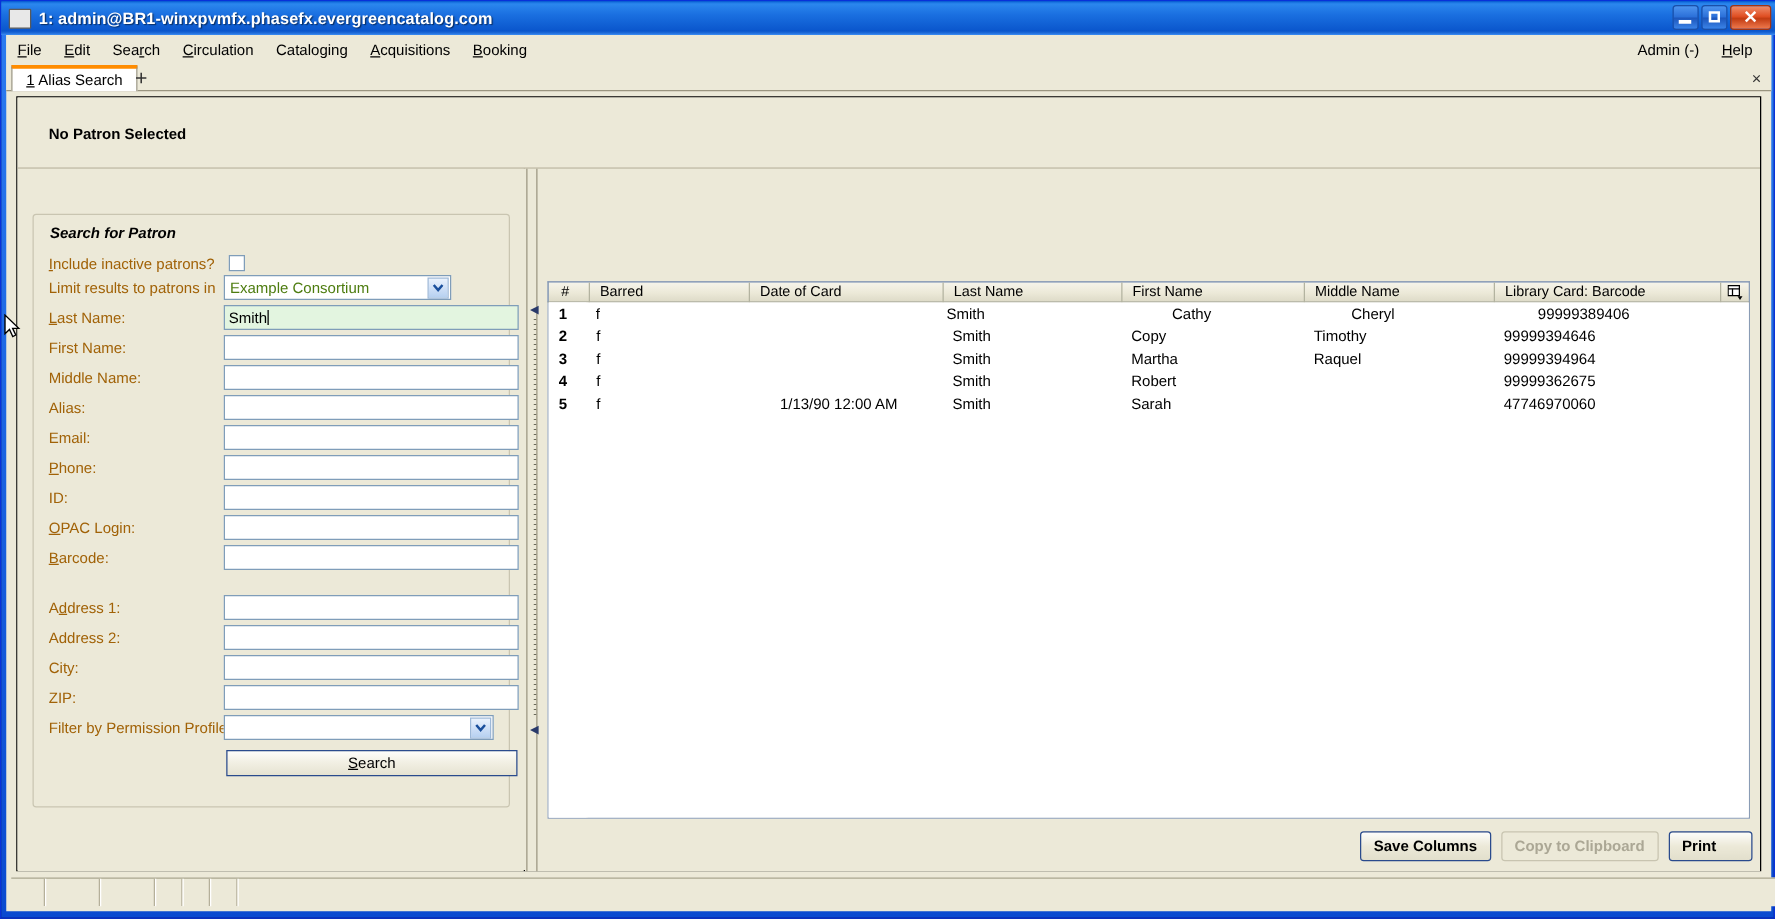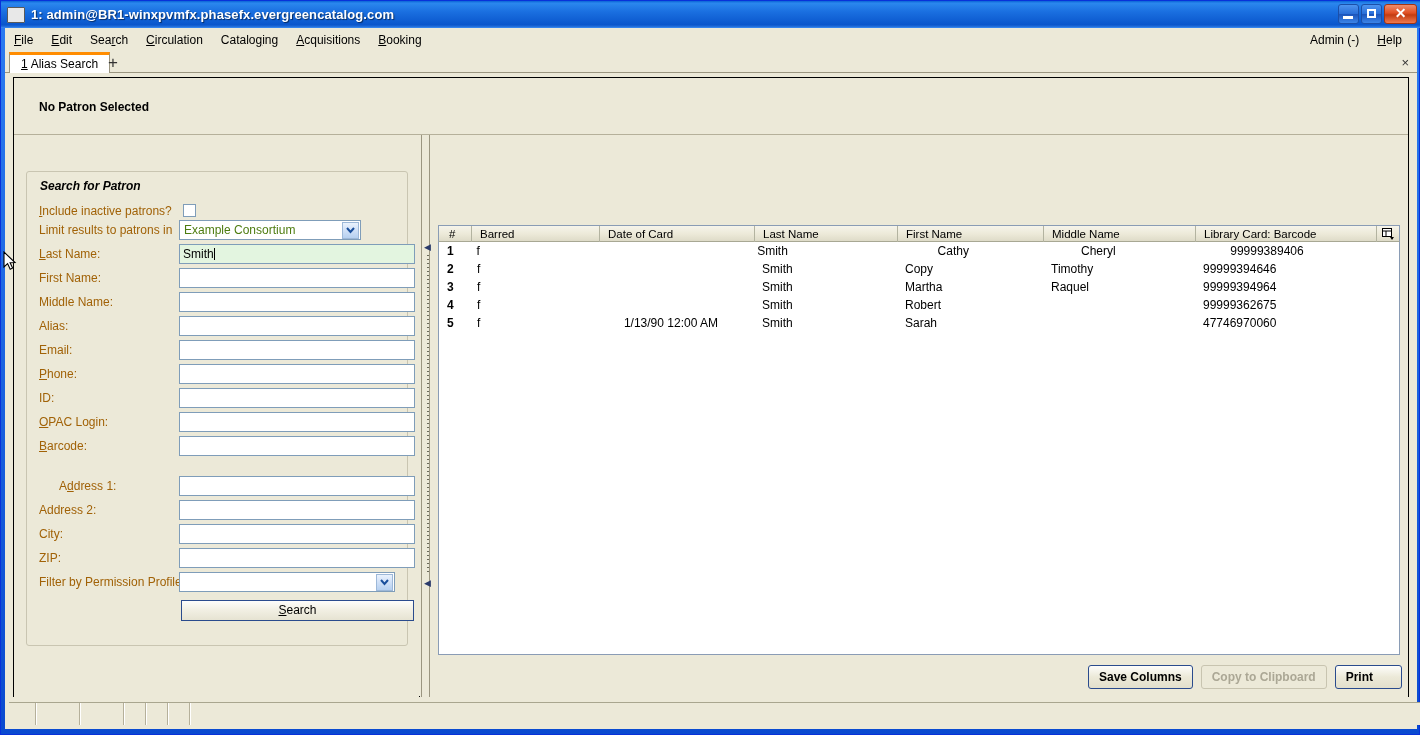--- a/index.html
+++ b/index.html
@@ -557,21 +557,21 @@
 
         <div class="flabel" style="left:25px; top:256px;">ID:</div>
         <div class="finput" style="top:253px;"><span></span></div>
 
         <div class="flabel" style="left:25px; top:280px;"><span class="u">O</span>PAC Login:</div>
         <div class="finput" style="top:277px;"><span></span></div>
 
         <div class="flabel" style="left:25px; top:304px;"><span class="u">B</span>arcode:</div>
         <div class="finput" style="top:301px;"><span></span></div>
 
-        <div class="flabel" style="left:25px; top:344px;margin-left:20px;">A<span class="u">d</span>dress 1:</div>
+        <div class="flabel" style="left:25px; top:344px;">A<span class="u">d</span>dress 1:</div>
         <div class="finput" style="top:341px;"><span></span></div>
 
         <div class="flabel" style="left:25px; top:368px;">Address 2:</div>
         <div class="finput" style="top:365px;"><span></span></div>
 
         <div class="flabel" style="left:25px; top:392px;">City:</div>
         <div class="finput" style="top:389px;"><span></span></div>
 
         <div class="flabel" style="left:25px; top:416px;">ZIP:</div>
         <div class="finput" style="top:413px;"><span></span></div>

